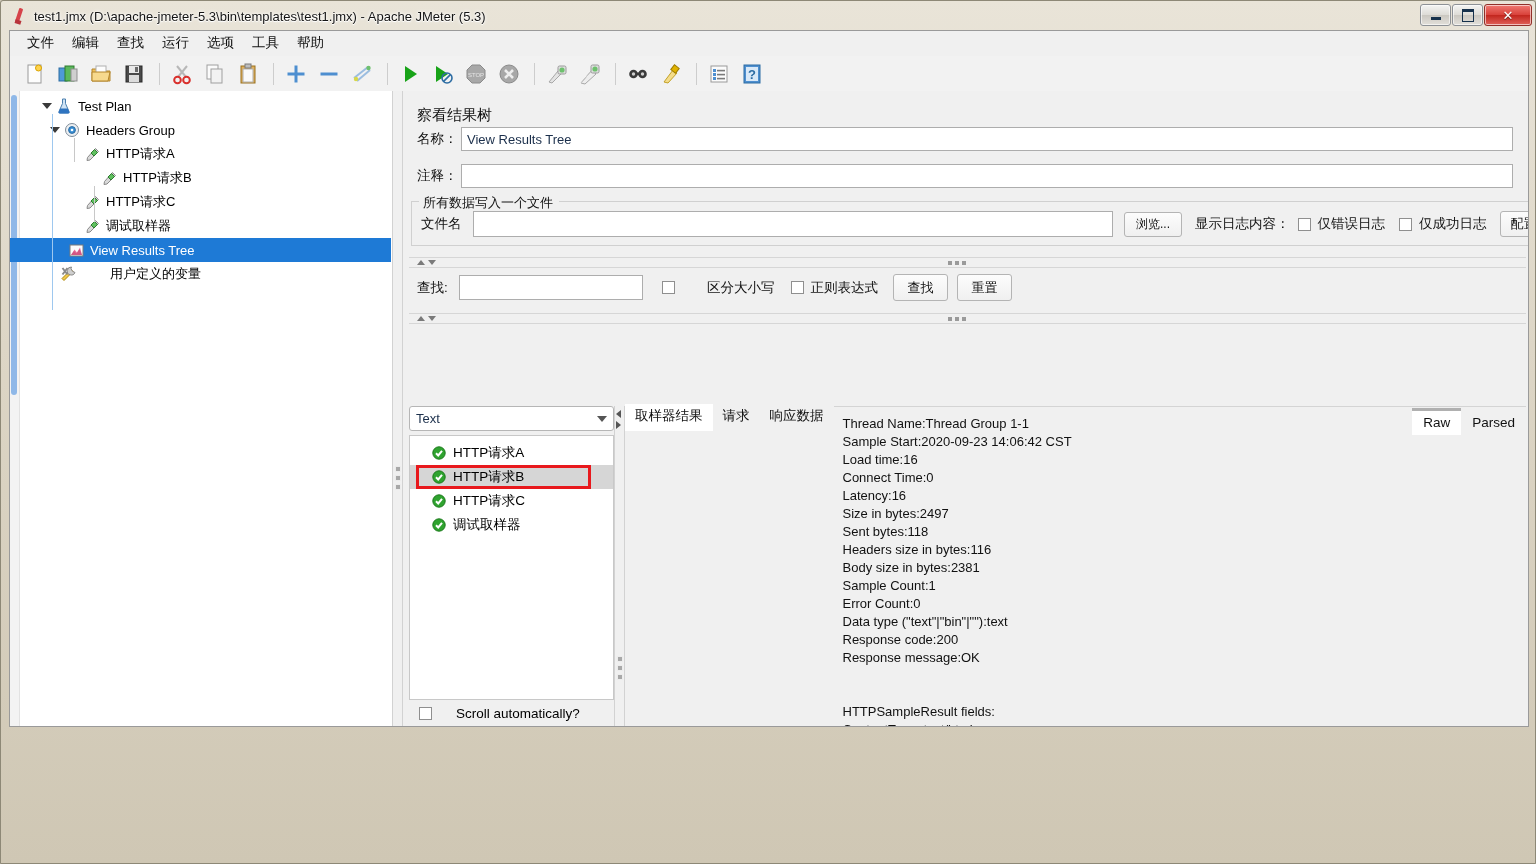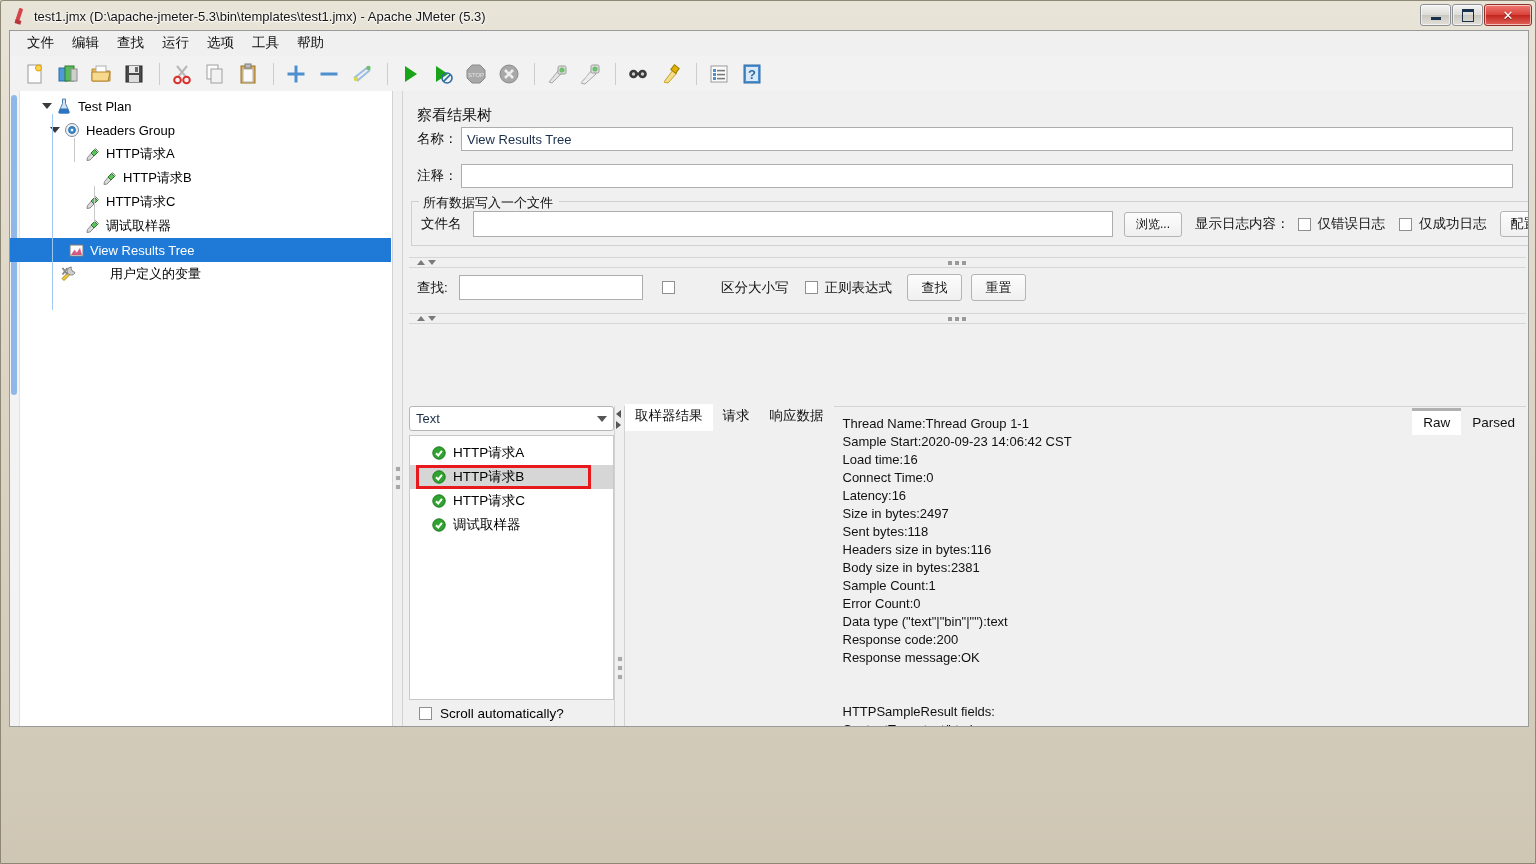--- a/index.html
+++ b/index.html
@@ -179,21 +179,21 @@
   }
   .samp-item{height:24px;display:flex;align-items:center;padding-left:22px;font-size:13.5px;}
   .samp-item.selected{background:#d6d6d6;}
   .samp-item .ok{
     width:14px;height:14px;margin-right:7px;flex:none;
   }
   .sel-outline{
     position:absolute;border:3px solid #e8191d;box-sizing:border-box;pointer-events:none;
   }
   .scroll-auto{
-    height:26px;display:flex;align-items:center;gap:8px;font-size:13.5px;
+    height:26px;display:flex;align-items:center;gap:24px;font-size:13.5px;
     padding-left:10px;background:#f0f0f0;
   }
 
   .hsplit{
     width:9px;flex:none;position:relative;background:#f0f0f0;
     border-left:1px solid #d2d2d2;border-right:1px solid #d2d2d2;
   }
   .hsplit .mini-arrows{position:absolute;left:1px;top:4px;display:flex;flex-direction:column;gap:3px;}
   .ma-l{width:0;height:0;border-top:4px solid transparent;border-bottom:4px solid transparent;border-right:5px solid #555;}
   .ma-r{width:0;height:0;border-top:4px solid transparent;border-bottom:4px solid transparent;border-left:5px solid #555;}
@@ -574,21 +574,21 @@
                 <i></i>
                 <i></i>
                 <i></i>
               </div>
           </div>
 
           <div class="frow" style="left:14px;top:183px;">
             <span class="flabel" style="width:42px;">查找:</span>
             <span class="finput" style="width:184px;height:25px;"></span>
             <span class="cb" style="margin-left:19px;"></span>
-            <span class="flabel" style="margin-left:24px;padding-left:22px;">区分大小写</span>
+            <span class="flabel" style="margin-left:10px;padding-left:22px;">区分大小写</span>
             <span class="cb" style="margin-left:16px;"></span>
             <span class="flabel" style="margin-left:7px;">正则表达式</span>
             <span class="btn" style="width:55px;height:27px;margin-left:15px;">查找</span>
             <span class="btn" style="width:55px;height:27px;margin-left:9px;">重置</span>
           </div>
 
           <div class="div-strip" style="left:6px;top:222px;right:2px;">
             <div class="div-arrows">
               <i class="da-up"></i>
               <i class="da-dn"></i>

